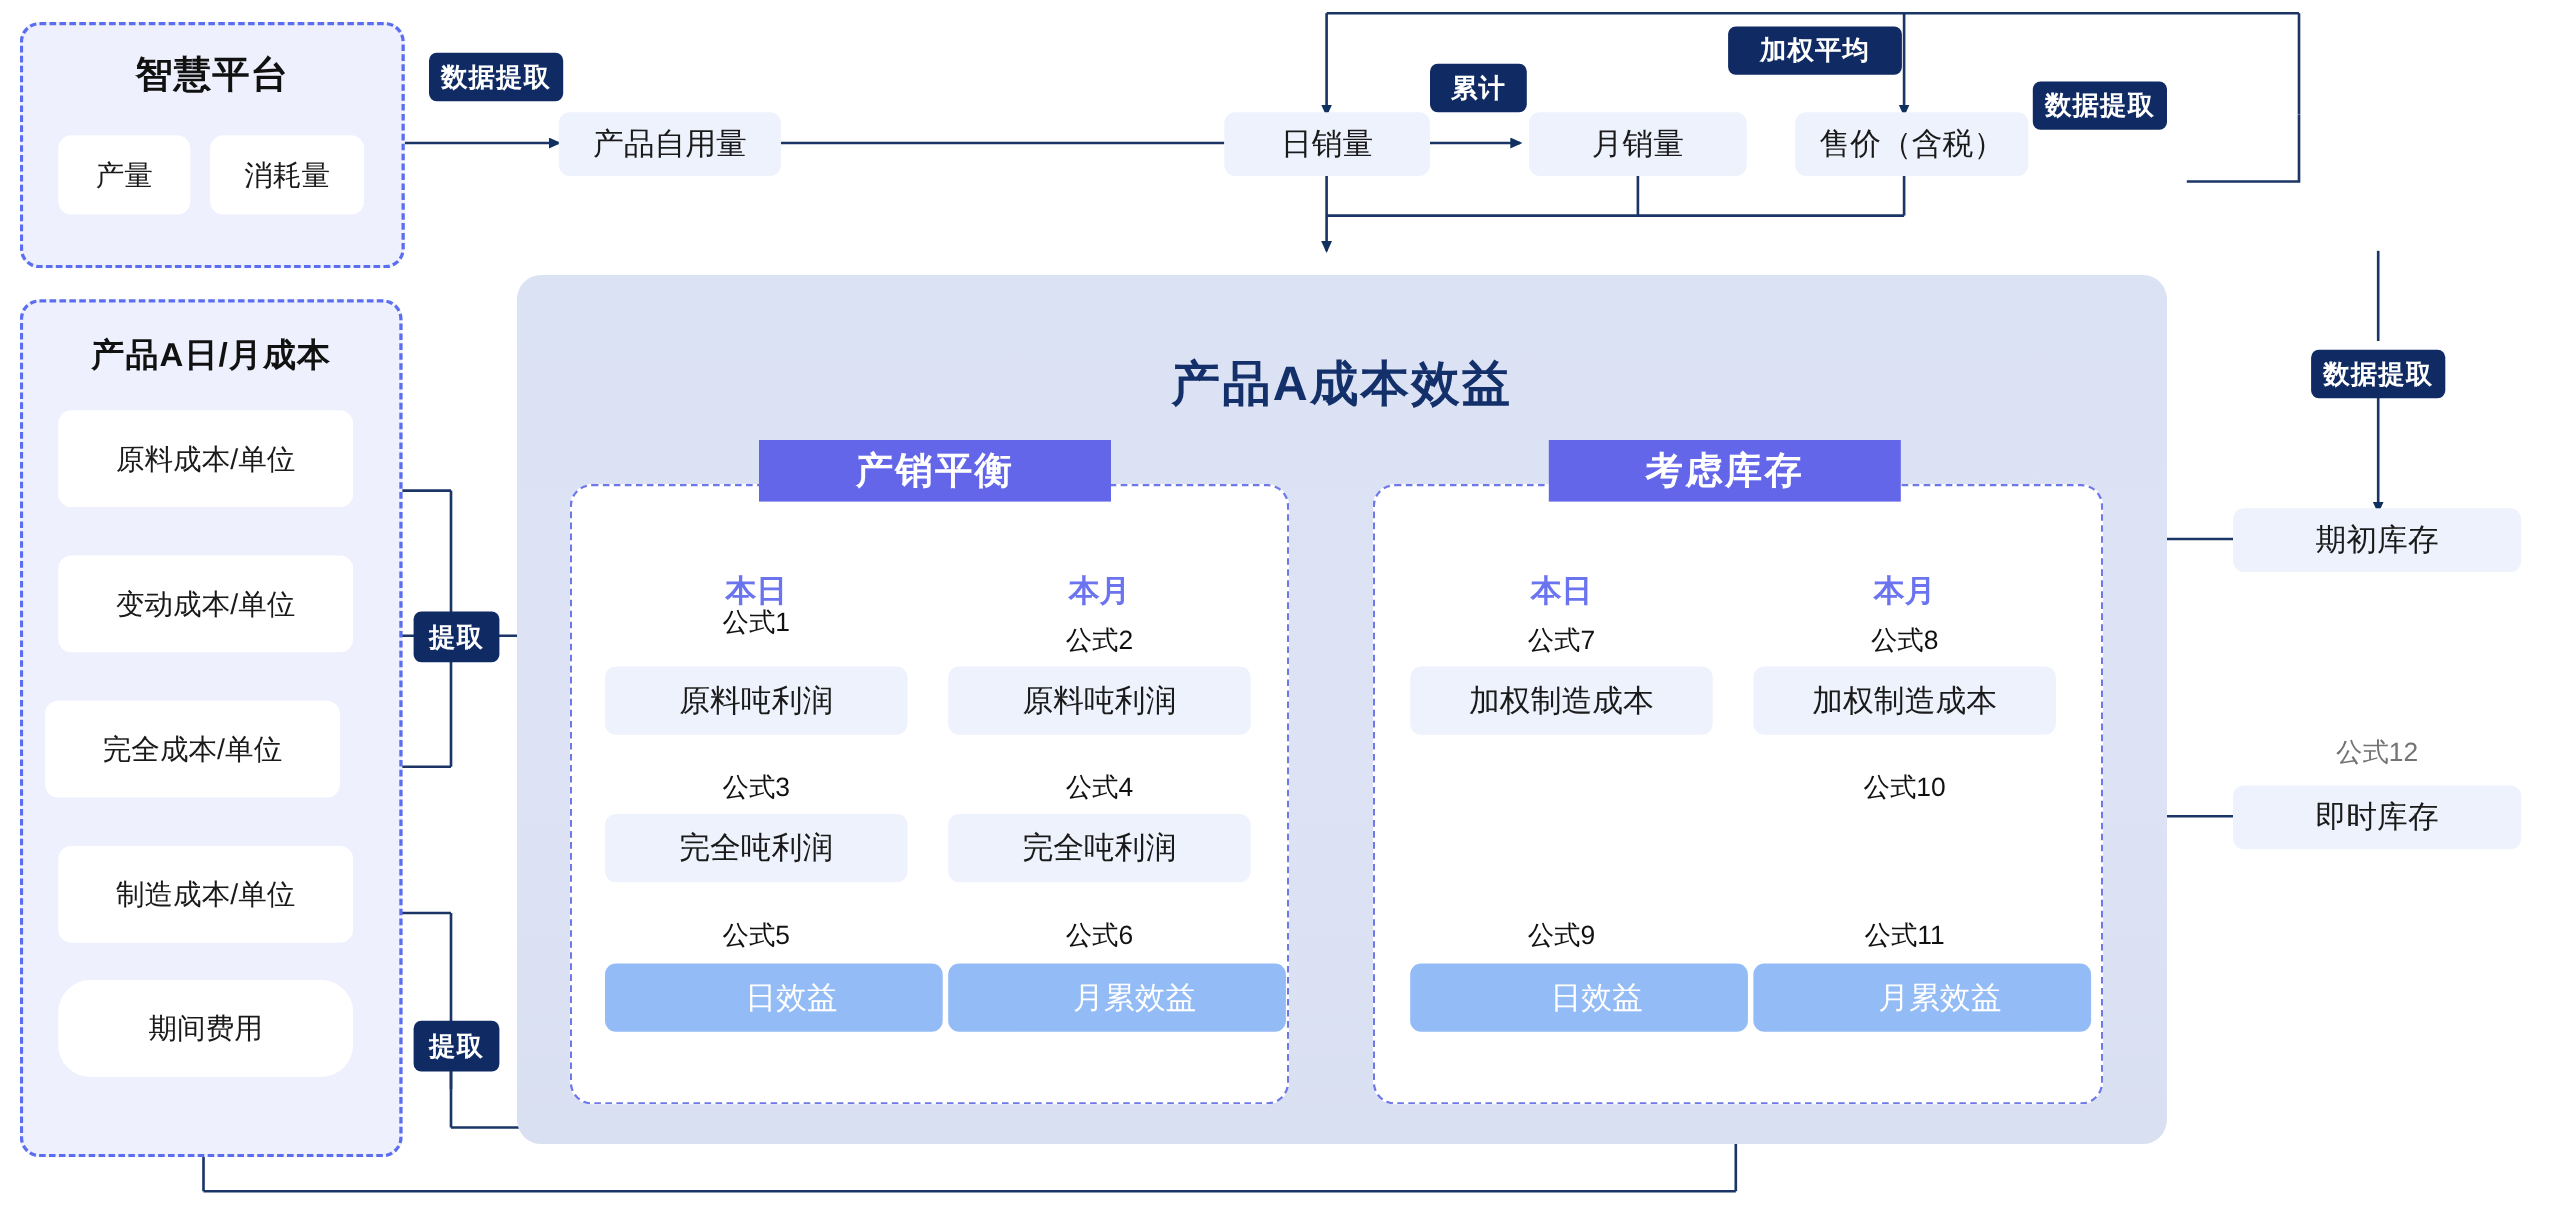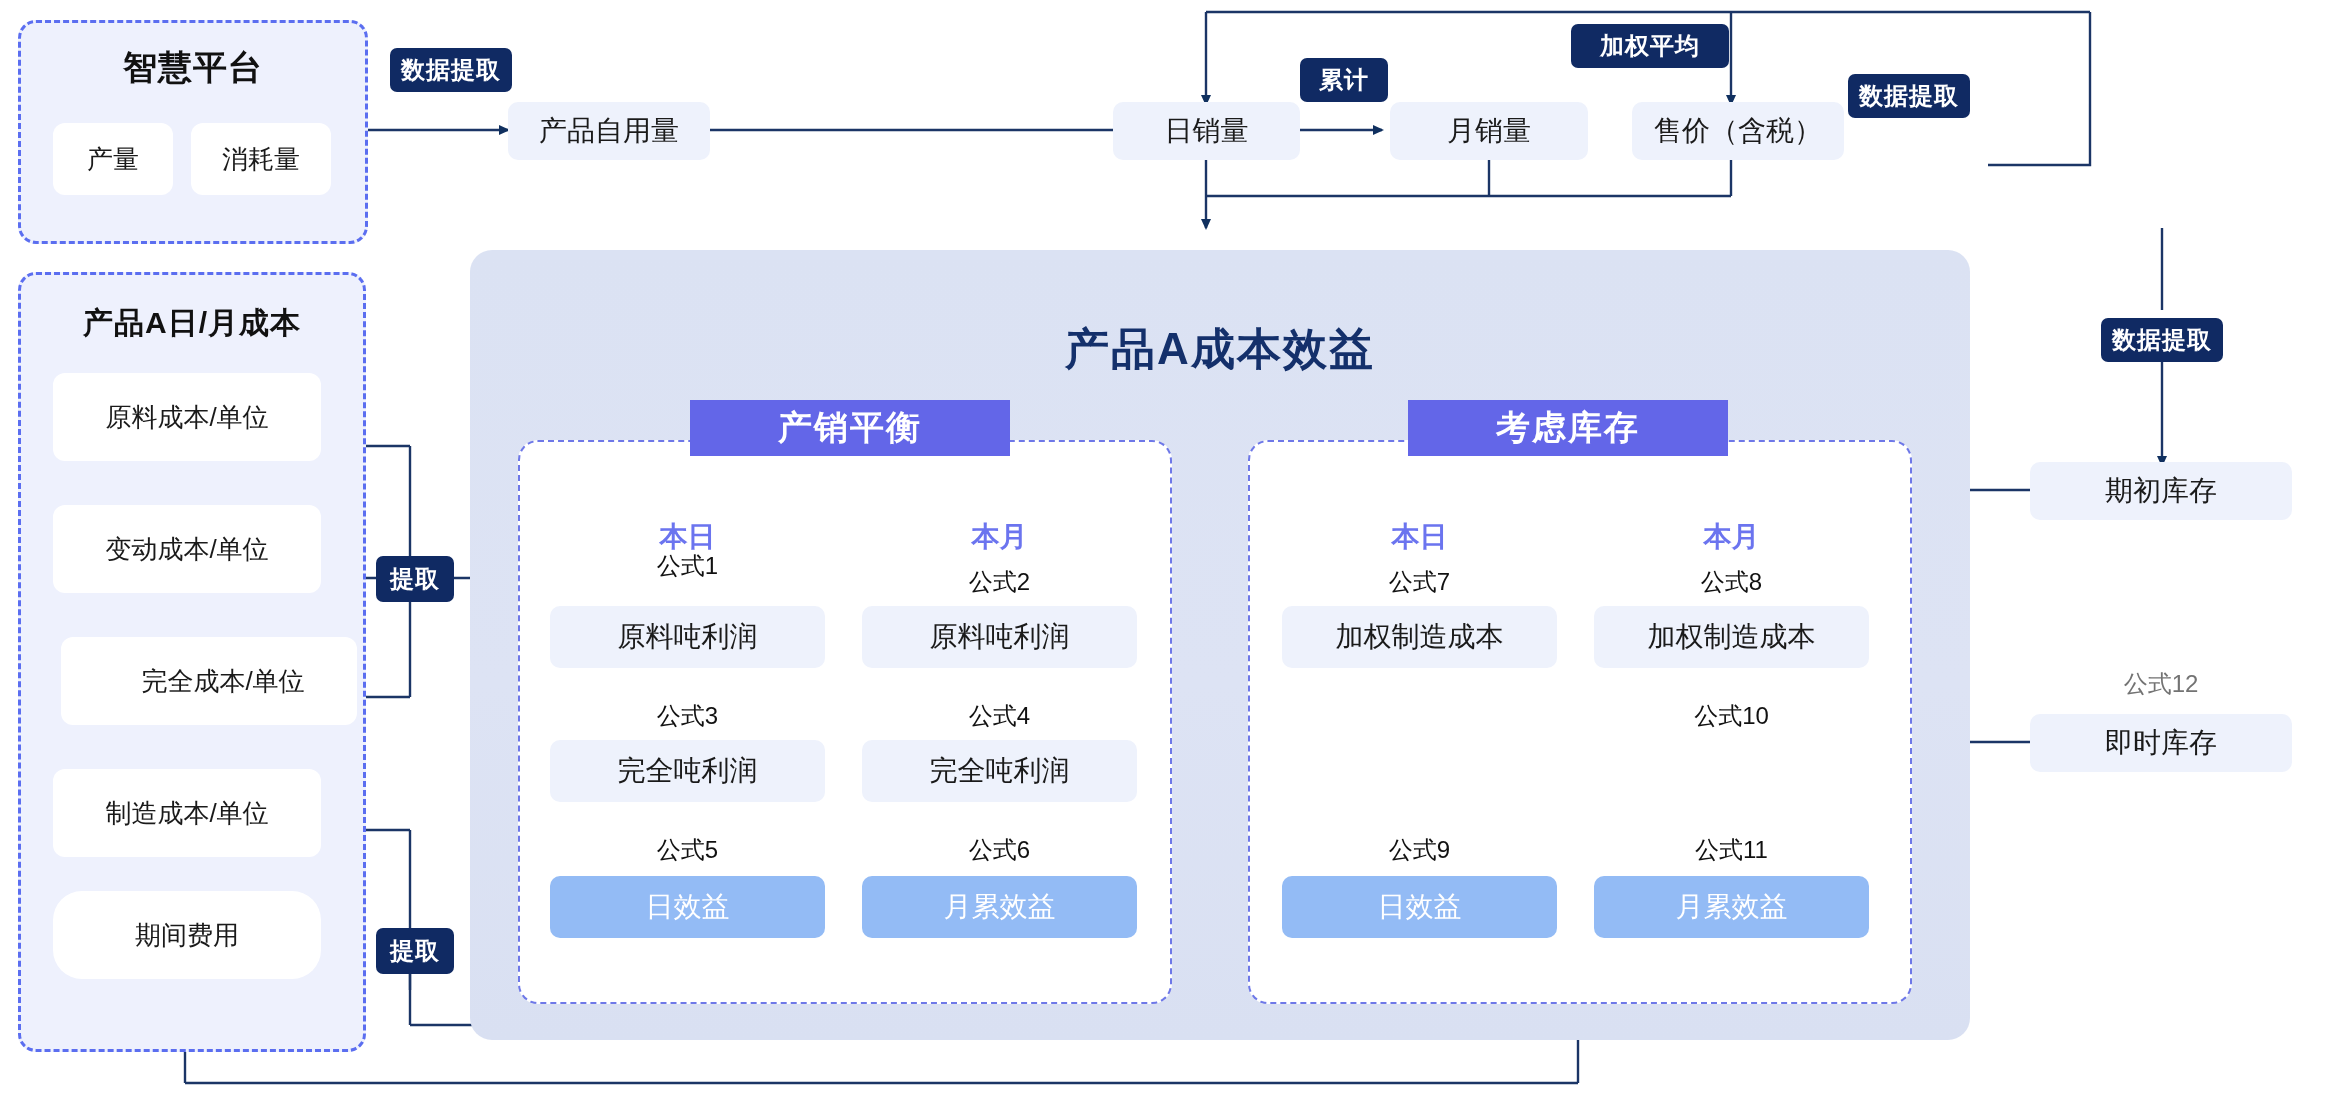--- a/index.html
+++ b/index.html
@@ -43,21 +43,21 @@
 
   .period{position:absolute;text-align:center;color:#6b74ef;
           font-size:28px;font-weight:bold;}
   .formula{position:absolute;text-align:center;color:#111111;font-size:24px;}
 
   .metric{position:absolute;background:#eef2fc;border-radius:10px;
           display:flex;align-items:center;justify-content:center;
           color:#1a1a1a;font-size:28px;}
   .benefit{position:absolute;background:#93bbf5;border-radius:10px;
            display:flex;align-items:center;justify-content:center;
-           color:#ffffff;font-size:28px;}
+           color:#ffffff;font-size:28px;padding-left:32px;}
 
   .plainlabel{position:absolute;text-align:center;color:#737373;font-size:24px;}
 </style>
 </head>
 <body>
 
 <div id="stage">
 
   <svg id="wires" viewBox="0 0 2334 1118">
     <defs>
@@ -138,21 +138,21 @@
   <div class="node" style="left:2030px;top:462px;width:262px;height:58px;">期初库存</div>
 
   <div class="plainlabel" style="left:2030px;top:668px;width:262px;">公式12</div>
 
   <div class="node" style="left:2030px;top:714px;width:262px;height:58px;">即时库存</div>
 
   <div class="grp abs" style="left:18px;top:272px;width:348px;height:780px;">
     <div class="grp-title" style="top:28px;font-size:30px;">产品A日/月成本</div>
     <div class="grp-chip" style="left:32px;top:98px;width:268px;height:88px;">原料成本/单位</div>
     <div class="grp-chip" style="left:32px;top:230px;width:268px;height:88px;">变动成本/单位</div>
-    <div class="grp-chip" style="left:40px;top:362px;width:268px;height:88px;padding-left:28px;">完全成本/单位</div>
+    <div class="grp-chip" style="left:20px;top:362px;width:268px;height:88px;">完全成本/单位</div>
     <div class="grp-chip" style="left:32px;top:494px;width:268px;height:88px;">制造成本/单位</div>
     <div class="grp-chip" style="left:32px;top:616px;width:268px;height:88px;border-radius:29px;">期间费用</div>
   </div>
 
   <div class="tag" style="left:376px;top:556px;width:78px;height:46px;">提取</div>
   <div class="tag" style="left:376px;top:928px;width:78px;height:46px;">提取</div>
 
   <div id="mainpanel" style="left:470px;top:250px;width:1500px;height:790px;">
     <div id="mainTitle" style="top:70px;">产品A成本效益</div>
   </div>

